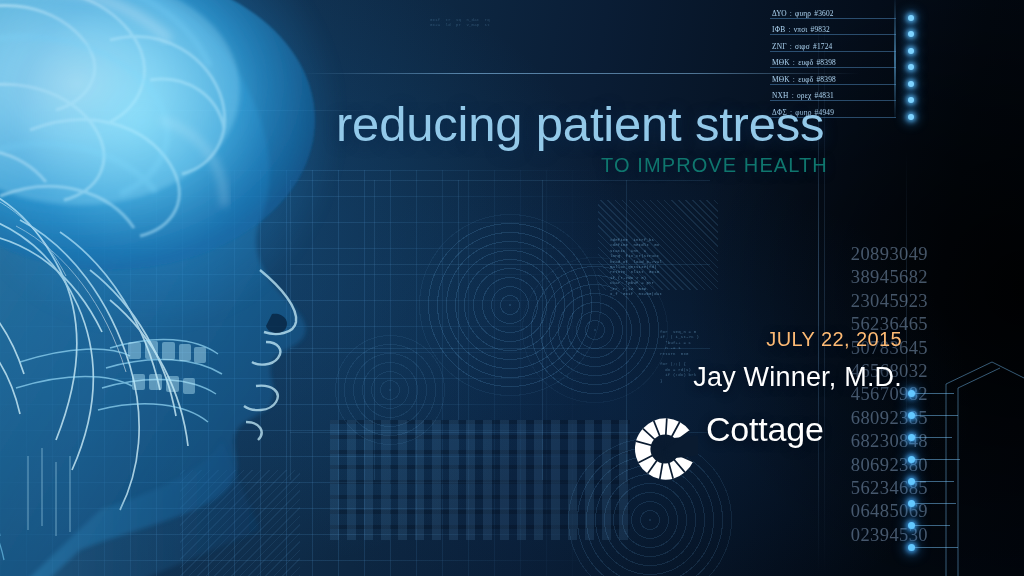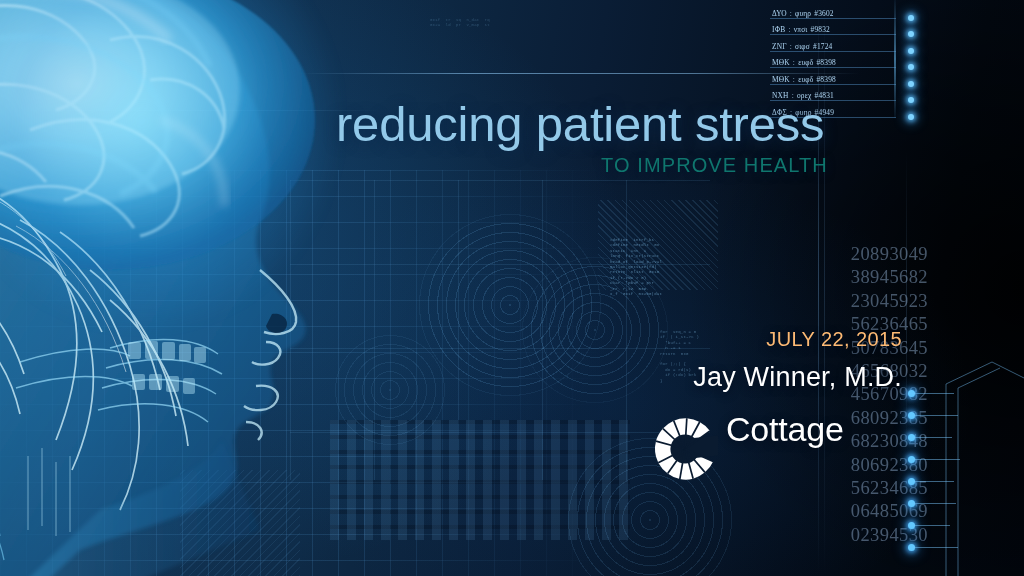--- a/index.html
+++ b/index.html
@@ -218,21 +218,21 @@
   .presenter{
     position:absolute;right:122px;top:364px;
     font-size:27px;font-weight:400;color:#ffffff;
     letter-spacing:.2px;line-height:1;
     text-shadow:0 2px 9px rgba(3,12,28,.95);
     white-space:nowrap;
   }
 
   
   .logo{
-    position:absolute;left:652px;top:412px;
+    position:absolute;left:632px;top:412px;
     width:275px;height:82px;
   }
   .logo-mark{
     position:absolute;left:0;top:3px;width:66px;height:68px;
   }
   .logo-text{
     position:absolute;left:74px;top:-2px;color:#fff;
   }
   .logo-brand{
     font-size:34px;font-weight:400;letter-spacing:-.2px;line-height:38px;

